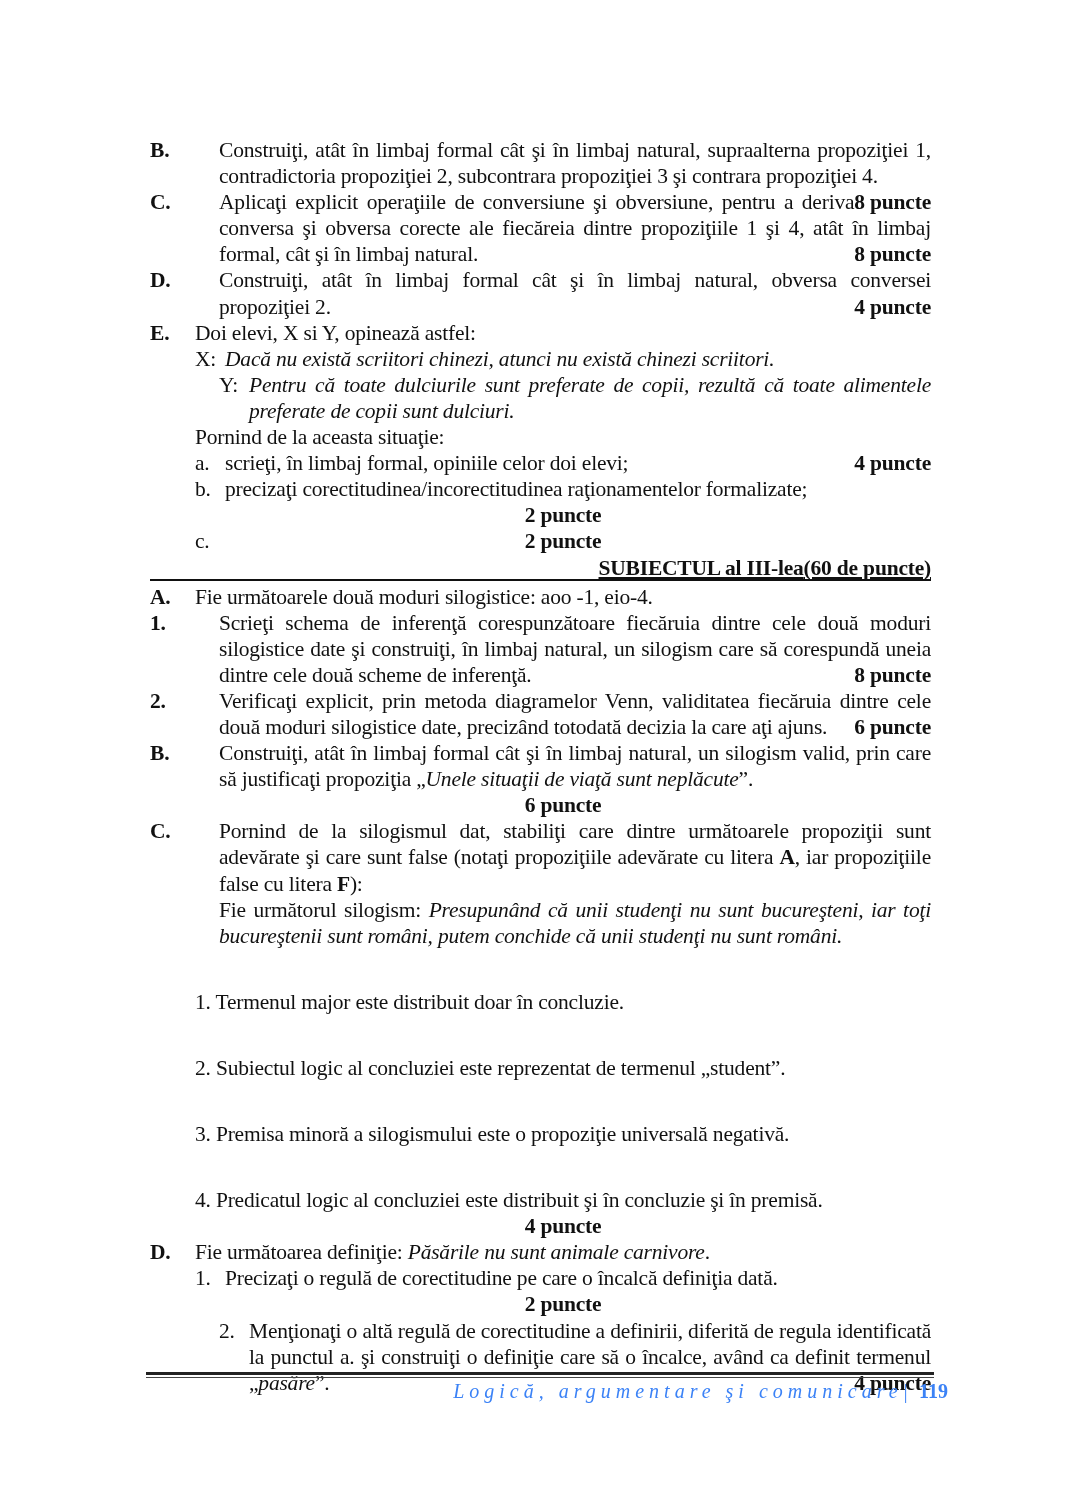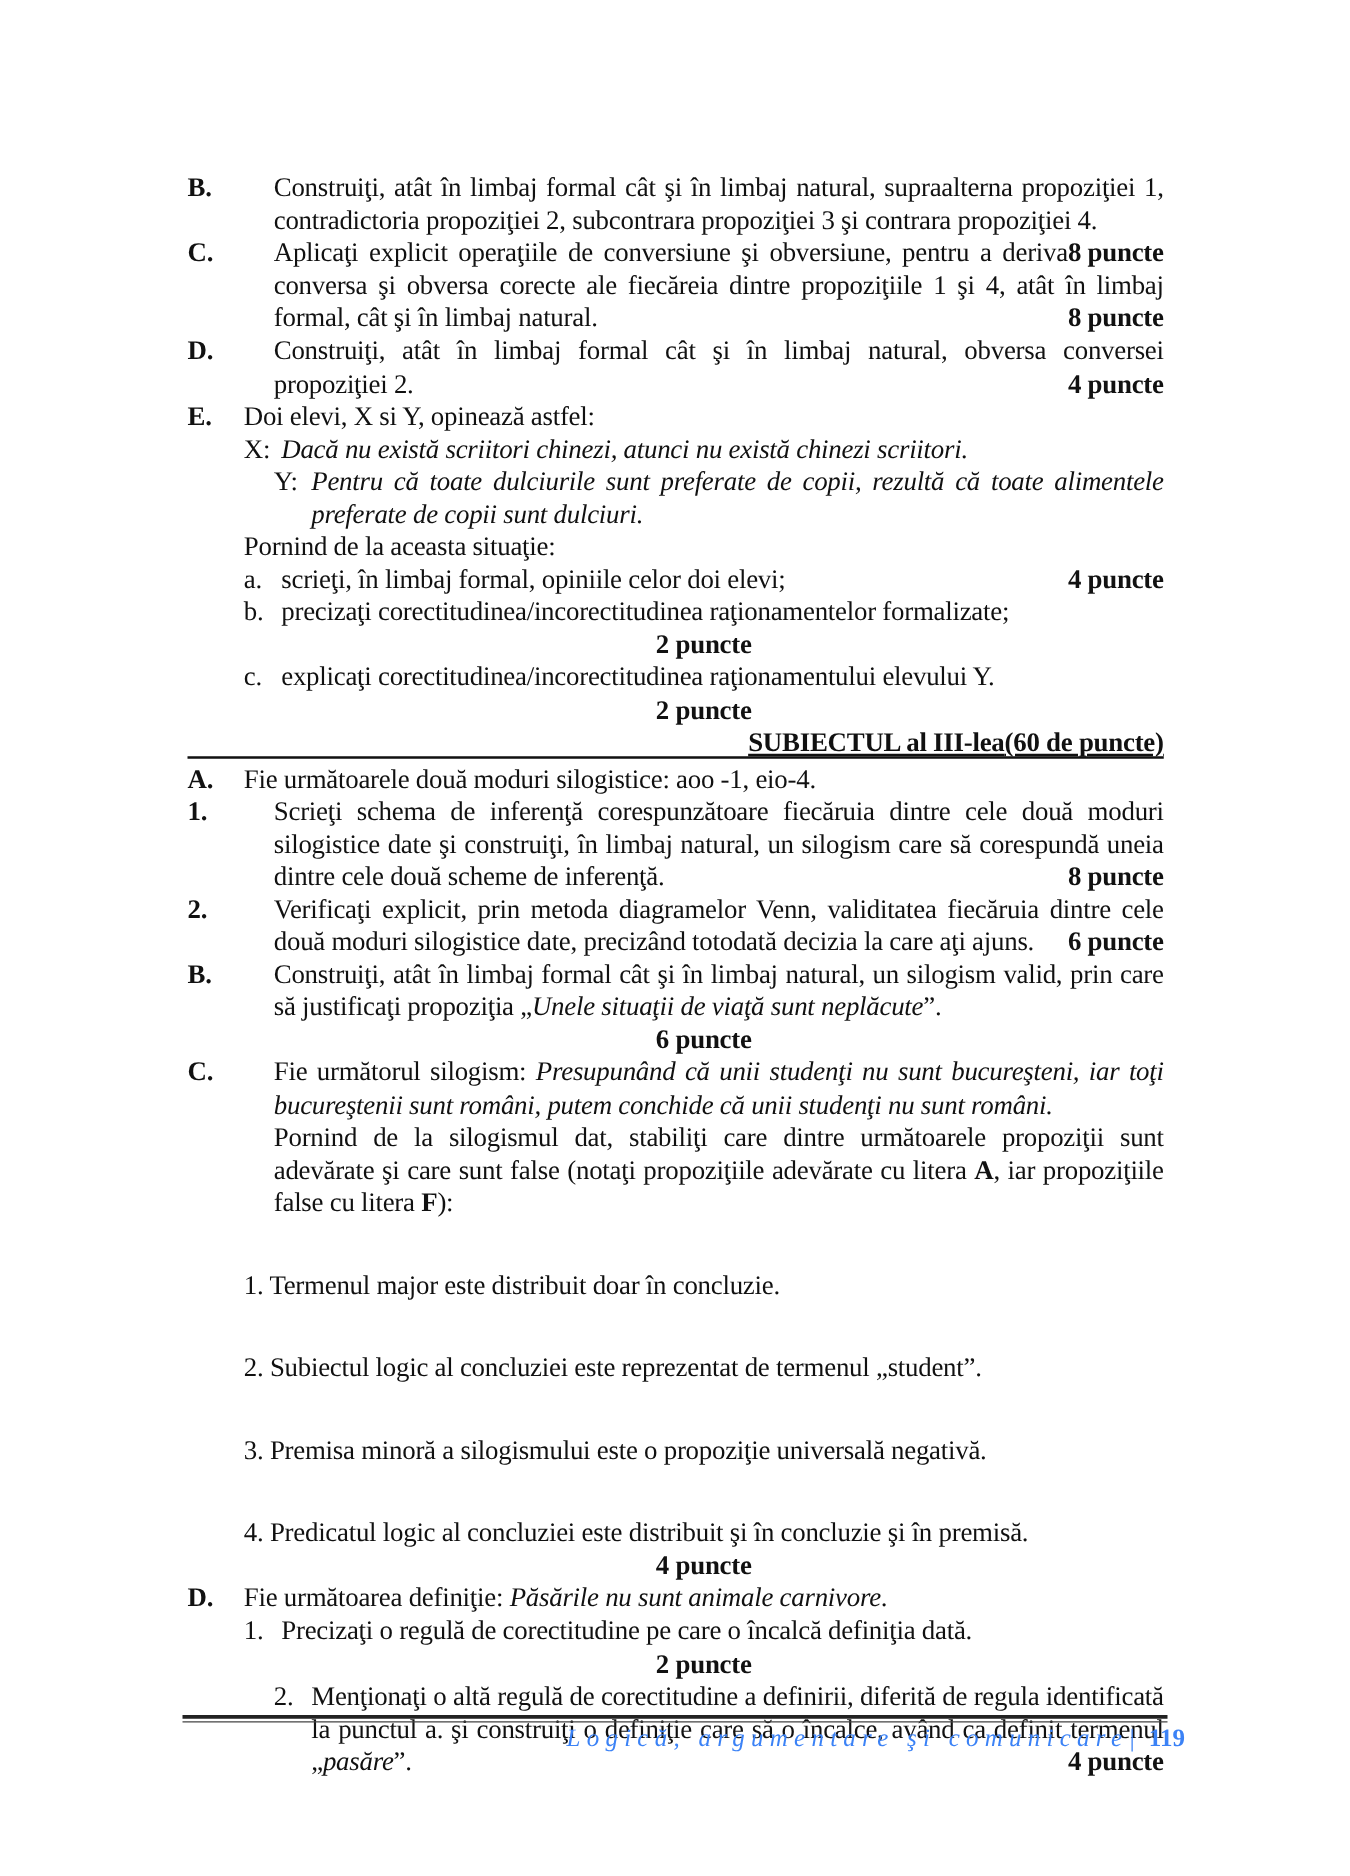--- a/index.html
+++ b/index.html
@@ -71,21 +71,20 @@
       <span>scrieţi, în limbaj formal, opiniile celor doi elevi;</span>
       <span class="pts">4 puncte</span>
     </div>
     <div class="subq">
       <span class="sublbl">b.</span>
       <span>precizaţi corectitudinea/incorectitudinea raţionamentelor formalizate;</span>
     </div>
     <div class="ptsline">2 puncte</div>
     <div class="subq">
       <span class="sublbl">c.</span>
-      <span>explicaţi corectitudinea/incorectitudinea raţionamentului elevului Y.</span>
     </div>
     <div class="ptsline">2 puncte</div>
   </div>
 
   <div class="heading">
     <span>SUBIECTUL al III-lea</span>
     <span>(60 de puncte)</span>
   </div>
 
   <div class="row">
@@ -113,24 +112,24 @@
     <span class="lbl">B.</span>
     <div class="just">
       <span>Construiţi, atât în limbaj formal cât şi în limbaj natural, un silogism valid, prin care să justificaţi propoziţia „</span><span class="it">Unele situaţii de viaţă sunt neplăcute</span><span>”.</span>
     </div>
     <div class="ptsline">6 puncte</div>
   </div>
 
   <div class="row">
     <span class="lbl">C.</span>
     <div class="just">
-      <span>Fie următorul silogism: </span><span class="it">Presupunând că unii studenţi nu sunt bucureşteni, iar toţi bucureştenii sunt români, putem conchide că unii studenţi nu sunt români.</span>
+      <span>Pornind de la silogismul dat, stabiliţi care dintre următoarele propoziţii sunt adevărate şi care sunt false (notaţi propoziţiile adevărate cu litera </span><span class="b">A</span><span>, iar propoziţiile false cu litera </span><span class="b">F</span><span>):</span>
     </div>
     <div class="just">
-      <span>Pornind de la silogismul dat, stabiliţi care dintre următoarele propoziţii sunt adevărate şi care sunt false (notaţi propoziţiile adevărate cu litera </span><span class="b">A</span><span>, iar propoziţiile false cu litera </span><span class="b">F</span><span>):</span>
+      <span>Fie următorul silogism: </span><span class="it">Presupunând că unii studenţi nu sunt bucureşteni, iar toţi bucureştenii sunt români, putem conchide că unii studenţi nu sunt români.</span>
     </div>
     <div class="list-item">1. Termenul major este distribuit doar în concluzie.</div>
     <div class="list-item">2. Subiectul logic al concluziei este reprezentat de termenul „student”.</div>
     <div class="list-item">3. Premisa minoră a silogismului este o propoziţie universală negativă.</div>
     <div class="list-item">4. Predicatul logic al concluziei este distribuit şi în concluzie şi în premisă.</div>
     <div class="ptsline">4 puncte</div>
   </div>
 
   <div class="row">
     <span class="lbl">D.</span>

